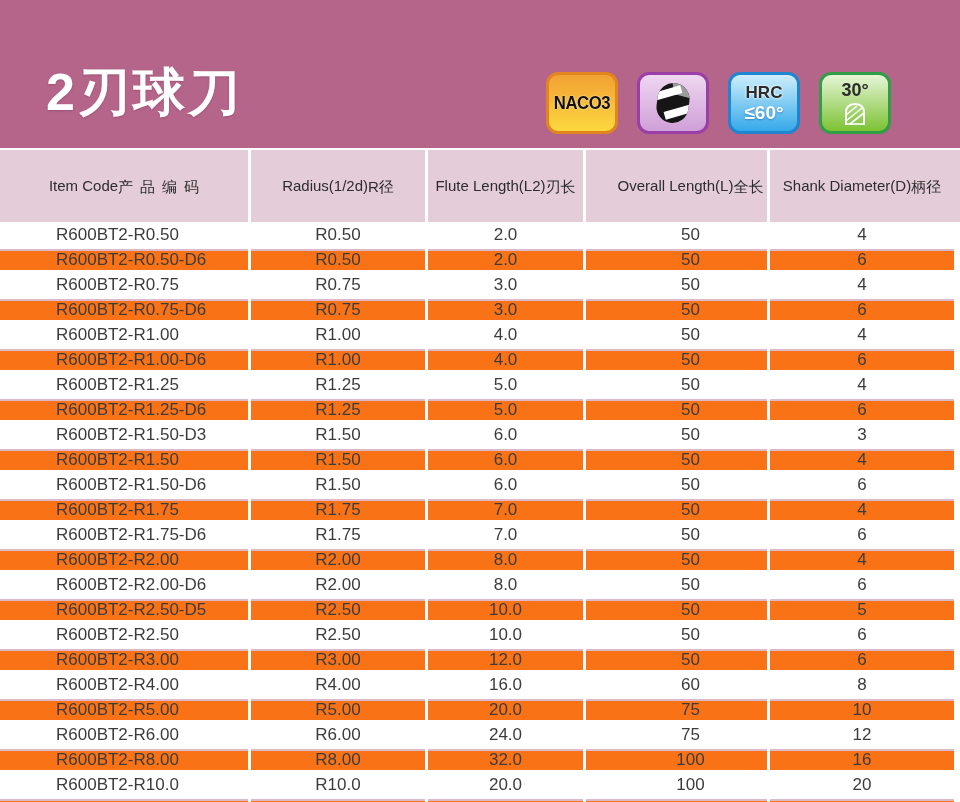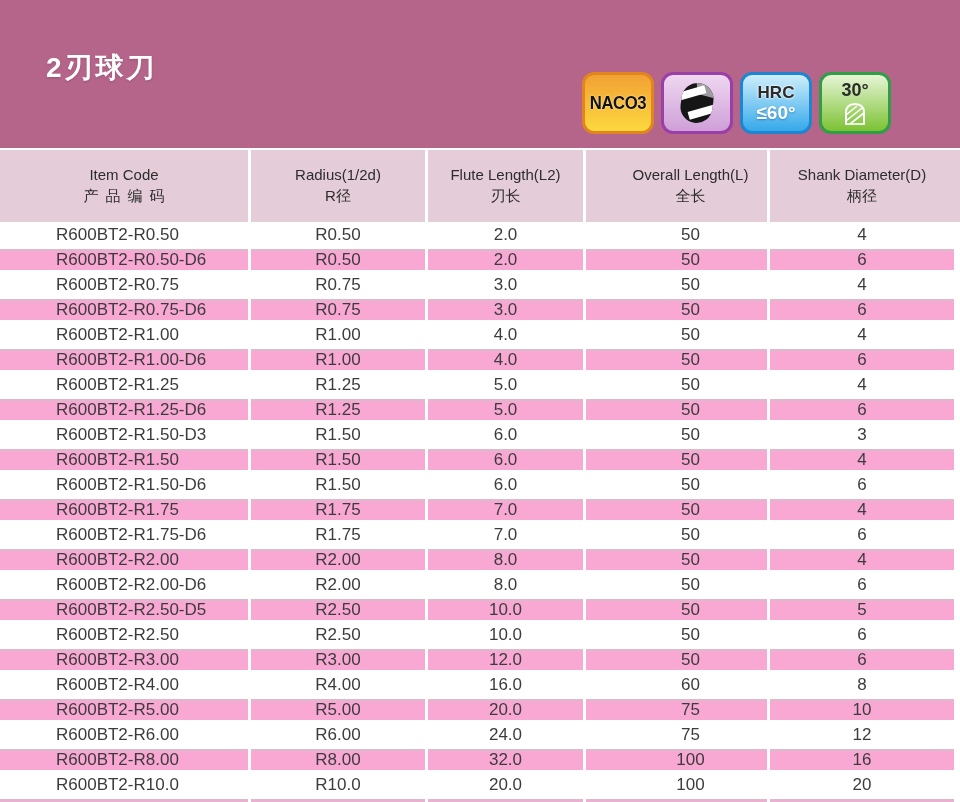--- a/index.html
+++ b/index.html
@@ -8,29 +8,29 @@
     font-family:"Liberation Sans","DejaVu Sans",sans-serif;
     background:#fff;
   }
   
   .banner {
     position:relative;
     width:960px; height:148px;
     background:#b46589;
   }
   .page-title {
-    position:absolute; left:46px; top:54px;
-    font-size:28px; font-weight:bold; color:#ffffff;
+    position:absolute; left:46px; top:66px;
+    font-size:52px; font-weight:bold; color:#ffffff;
     letter-spacing:3px;
     text-shadow:0 1px 2px rgba(90,30,60,.25);
     line-height:1;
   }
   .badges {
     position:absolute; top:72px; right:69px;
-    display:flex; gap:7px;
+    display:flex; gap:19px;
   }
   .badge {
     width:72px; height:62px; border-radius:12px;
     display:flex; flex-direction:column; align-items:center; justify-content:center;
     flex:none;
   }
   .badge-naco3 {
     border:3px solid #e2851f;
     background:linear-gradient(#f2a134,#fcd83e);
   }
@@ -61,21 +61,21 @@
   }
   .badge-helix .lbl {
     font-size:18px; font-weight:bold; color:#2b2b2b; line-height:1; margin-bottom:2px;
   }
   
   .thead {
     display:flex; width:960px; height:74px;
     background:#e4ccd8; border-top:2px solid #fff;
   }
   .thead .cell {
-    flex-direction:column; justify-content:center;
+    flex-direction:row; justify-content:center;
     color:#2d2d2d;
   }
   .thead .en { font-size:15px; line-height:1.25; }
   .thead .zh { font-size:15px; line-height:1.25; margin-top:2px; }
   .thead .c1 .zh { letter-spacing:7px; margin-right:-7px; }
   .thead .c1 { padding-left:0; justify-content:center; }
   .cell {
     display:flex; align-items:center; justify-content:center;
     border-right:3px solid #fff; height:100%;
     font-size:17px; color:#3c3c3c;
@@ -83,21 +83,21 @@
   .c1 { width:251px; justify-content:flex-start; padding-left:56px; text-align:left; }
   .c2 { width:177px;align-items:center; }
   .c3 { width:158px; }
   .c4 { width:184px;padding-left:28px; }
   .c5 { width:184px; border-right:none; }
   .trow { display:flex; width:960px; height:25px; background:#fff; }
   .trow.pink {
     border-top:2px solid #fff; border-bottom:2px solid #fff;
   }
   .trow.pink .cell {
-    background:#f9a8d4;
+    background:#f97316;
     box-shadow:inset 0 2px 0 #dcbacb;
   }
   .trow.partial { height:25px; }
 </style>
 </head>
 <body>
 
 <div class="banner">
   <div class="page-title">2刃球刀</div>
 

